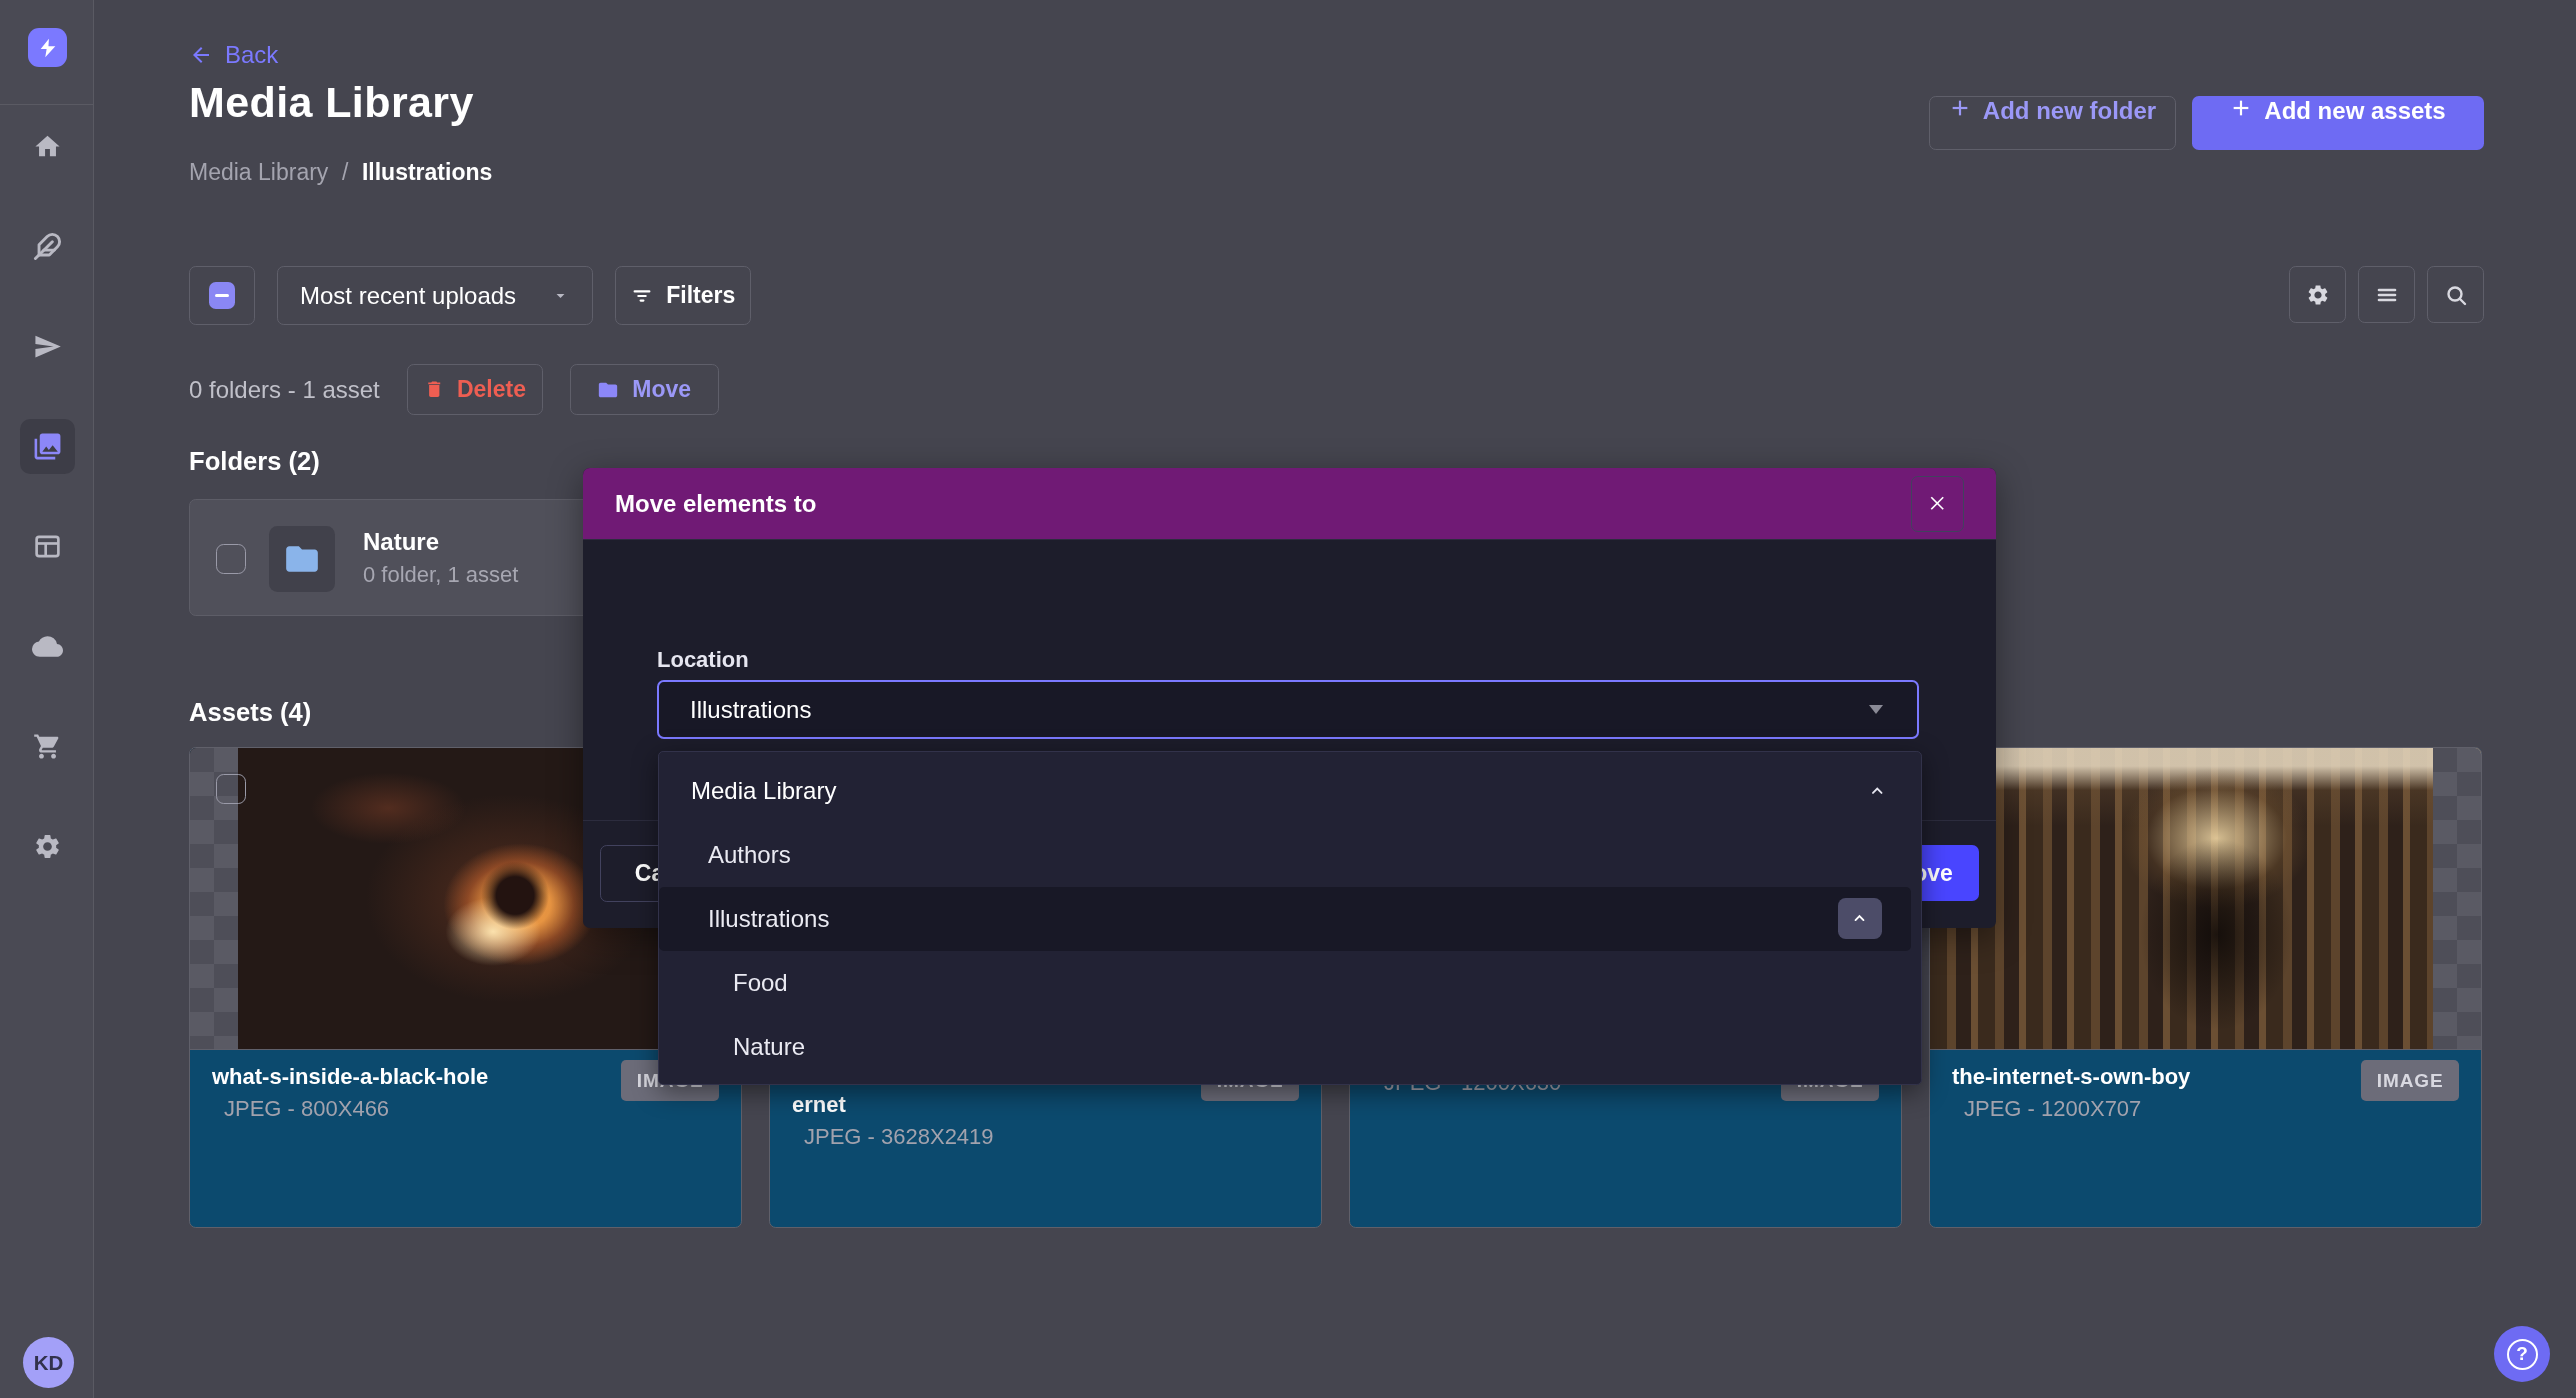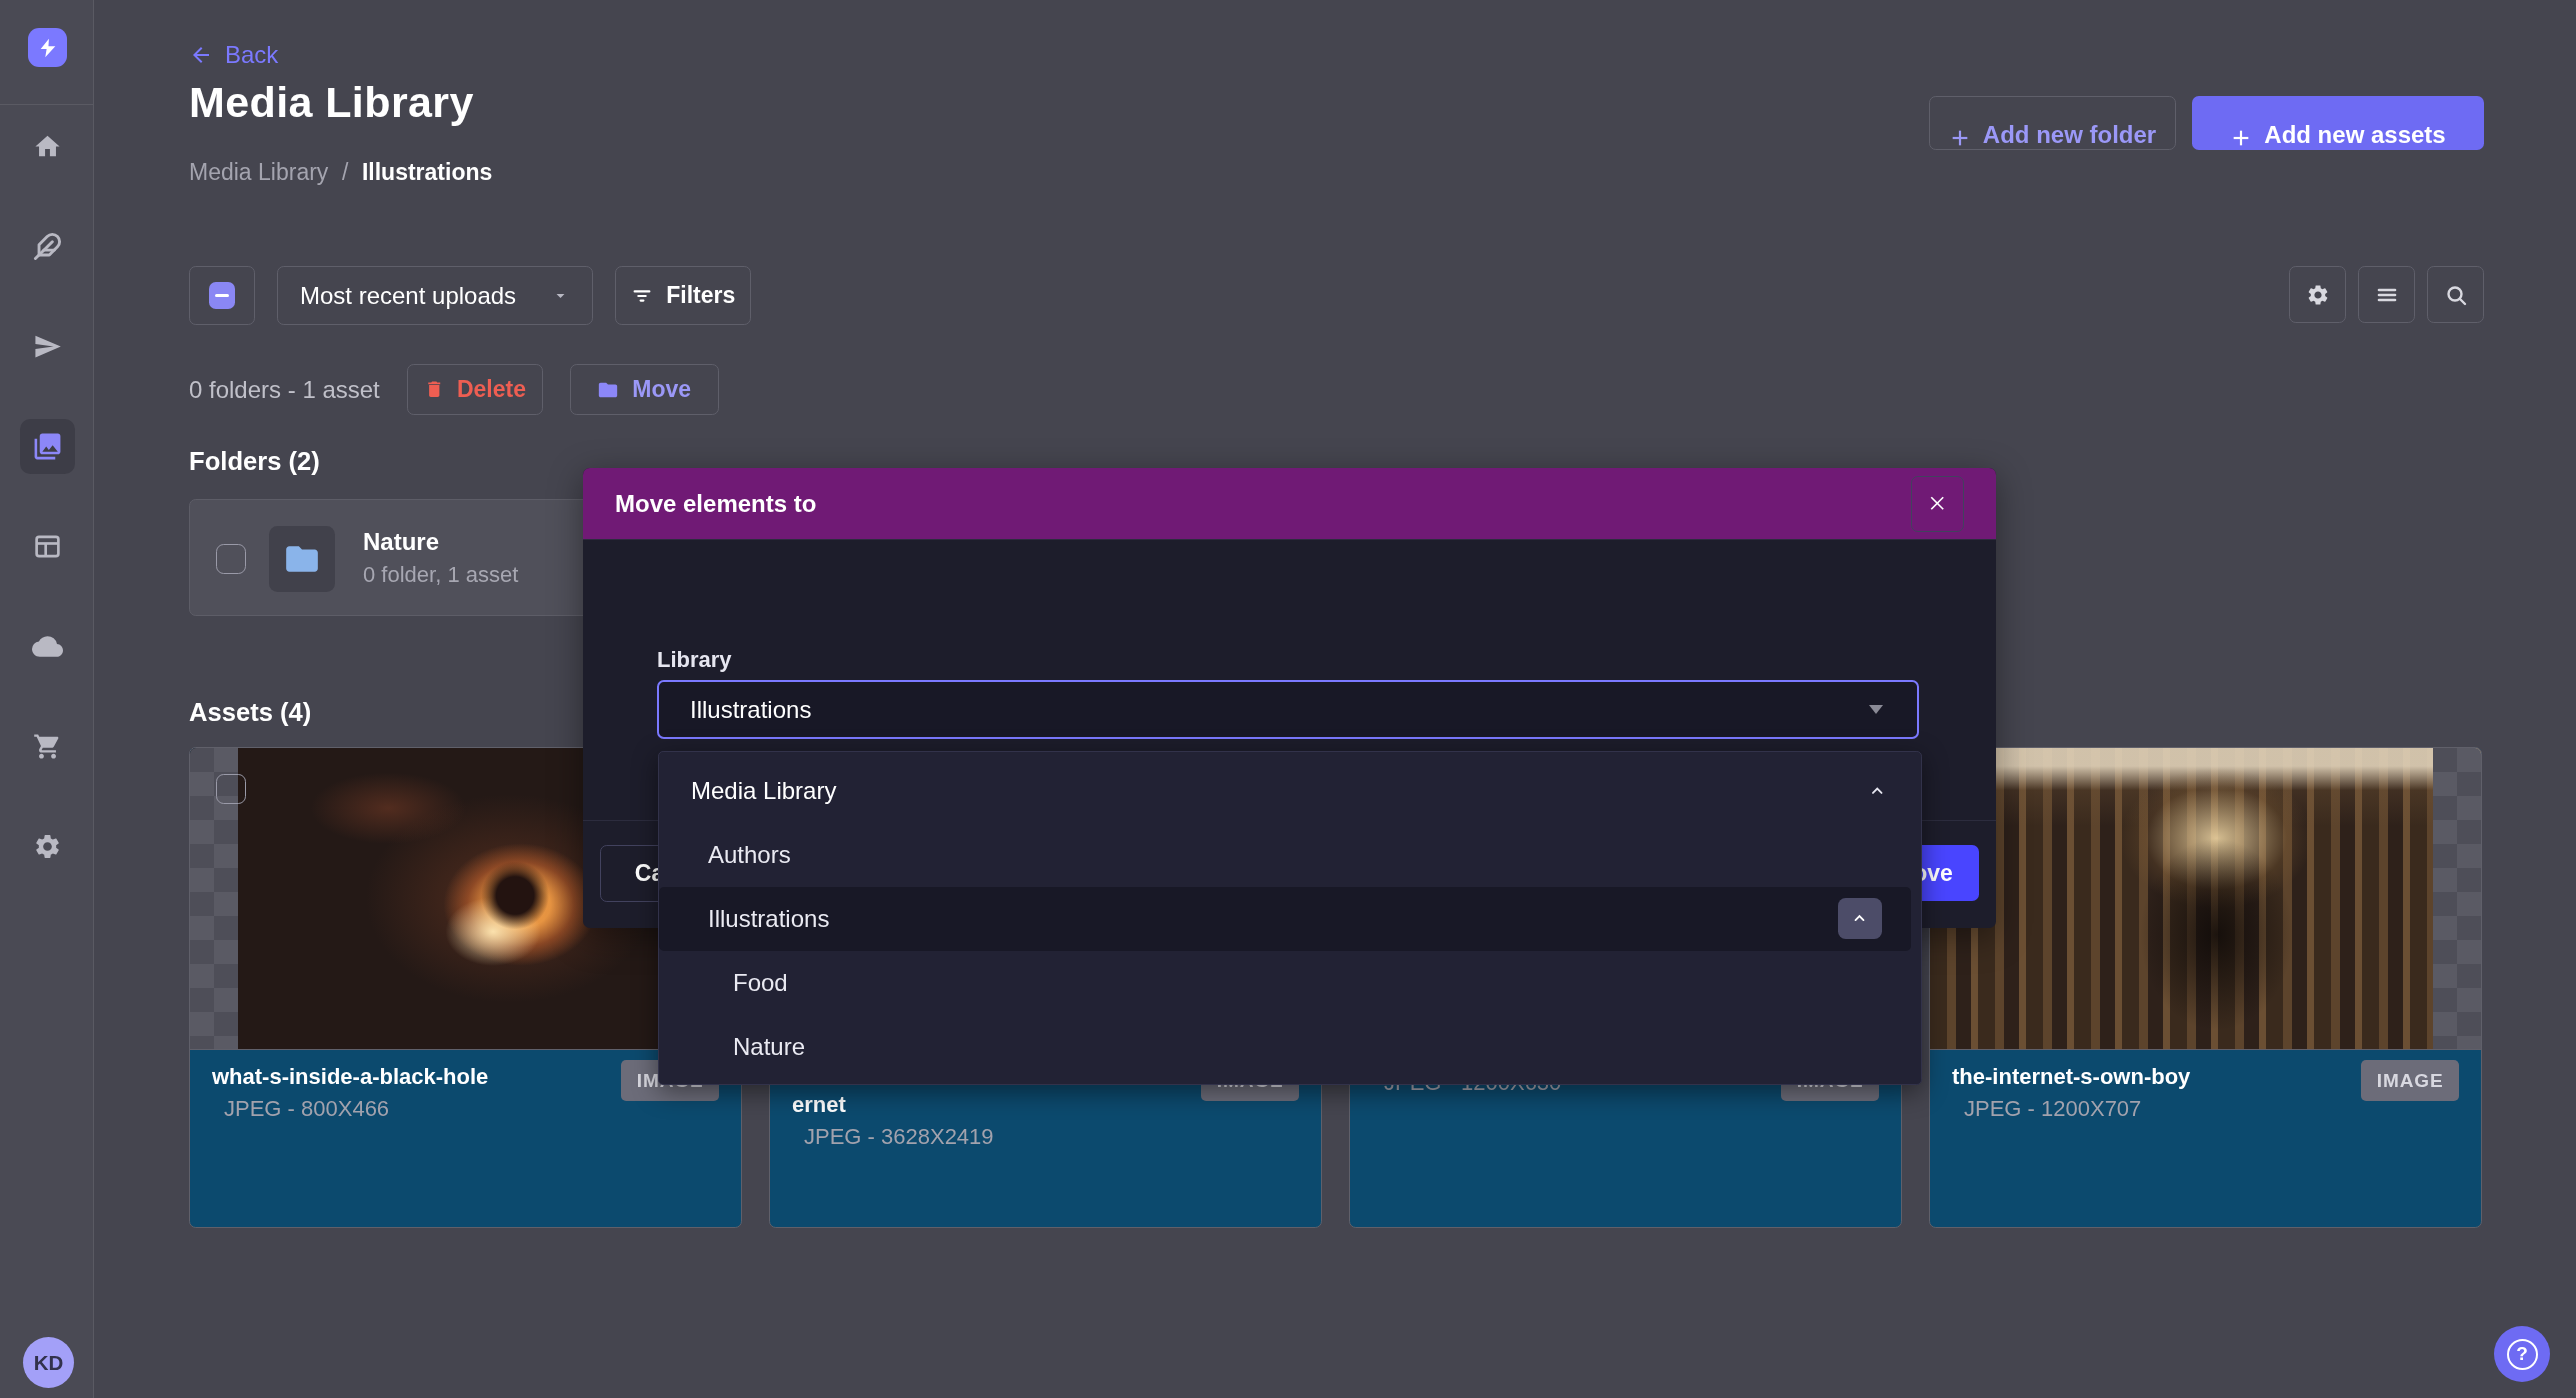--- a/index.html
+++ b/index.html
@@ -18,21 +18,21 @@
   .nav-item{width:55px;height:55px;display:flex;align-items:center;justify-content:center;border-radius:10.2px;color:#b9b9c3;cursor:pointer;}
   .nav-item.active{background:#3d3d47;color:#8c87f8;}
   .avatar{position:absolute;left:23px;top:1337px;width:51px;height:51px;border-radius:50%;background:var(--avatarBg);color:#32324d;font-weight:bold;font-size:20.5px;display:flex;align-items:center;justify-content:center;}
 
   
   .back{position:absolute;left:189px;top:41px;display:flex;align-items:center;gap:12px;color:var(--accent);font-size:24px;cursor:pointer;}
   .page-title{position:absolute;left:189px;top:78px;font-size:43px;font-weight:bold;letter-spacing:0.4px;}
   .breadcrumb{position:absolute;left:189px;top:159px;font-size:23px;color:#a4a4af;display:flex;gap:13.6px;align-items:center;}
   .breadcrumb .crumb-current{color:#fff;font-weight:bold;}
   .hdr-actions{position:absolute;top:96px;right:92px;display:flex;gap:16px;}
-  .btn{display:flex;align-items:flex-end;justify-content:center;gap:12px;border-radius:6.8px;font-size:24px;font-weight:bold;cursor:pointer;border:0.9px solid transparent;}
+  .btn{display:flex;align-items:flex-start;justify-content:center;gap:12px;border-radius:6.8px;font-size:24px;font-weight:bold;cursor:pointer;border:0.9px solid transparent;}
   .btn-outline{border-color:#5f5f6a;background:transparent;color:#9b98f7;}
   .btn-folder{width:247px;height:54px;}
   .btn-assets{width:292px;height:54px;background:var(--addAssets);color:#fff;}
 
   
   .toolbar-left{position:absolute;left:189px;top:266px;display:flex;gap:22px;}
   .chk-btn{width:66px;height:59px;border:0.9px solid #5f5f6a;border-radius:6.8px;display:flex;align-items:center;justify-content:center;cursor:pointer;}
   .chk{width:26.4px;height:26.4px;border-radius:6.8px;background:#8a87f4;position:relative;}
   .chk::after{content:"";position:absolute;left:6px;top:12px;width:14.5px;height:2.6px;background:#fff;border-radius:1.7px;}
   .sort-btn{width:316px;height:59px;border:0.9px solid #5f5f6a;border-radius:6.8px;display:flex;align-items:center;justify-content:space-between;padding:12px 22px;color:#fff;font-size:24px;cursor:pointer;background:transparent;}
@@ -354,21 +354,21 @@
     <span class="modal-title">Move elements to</span>
     <div class="modal-close">
       <span>
           <svg width="20.5" height="20.5" viewBox="0 0 24 24" fill="none" stroke="#fff" stroke-width="2">
             <line x1="5" y1="5" x2="19" y2="19"></line>
             <line x1="19" y1="5" x2="5" y2="19"></line>
           </svg>
         </span>
     </div>
   </div>
-  <label class="field-label">Library</label>
+  <label class="field-label">Location</label>
   <div class="select">
     <span>Illustrations</span>
     <span class="caret"></span>
   </div>
   <div class="modal-footer">
     <div class="btn-cancel">Cancel</div>
     <div class="btn-submit">Move</div>
   </div>
 </div>
 

